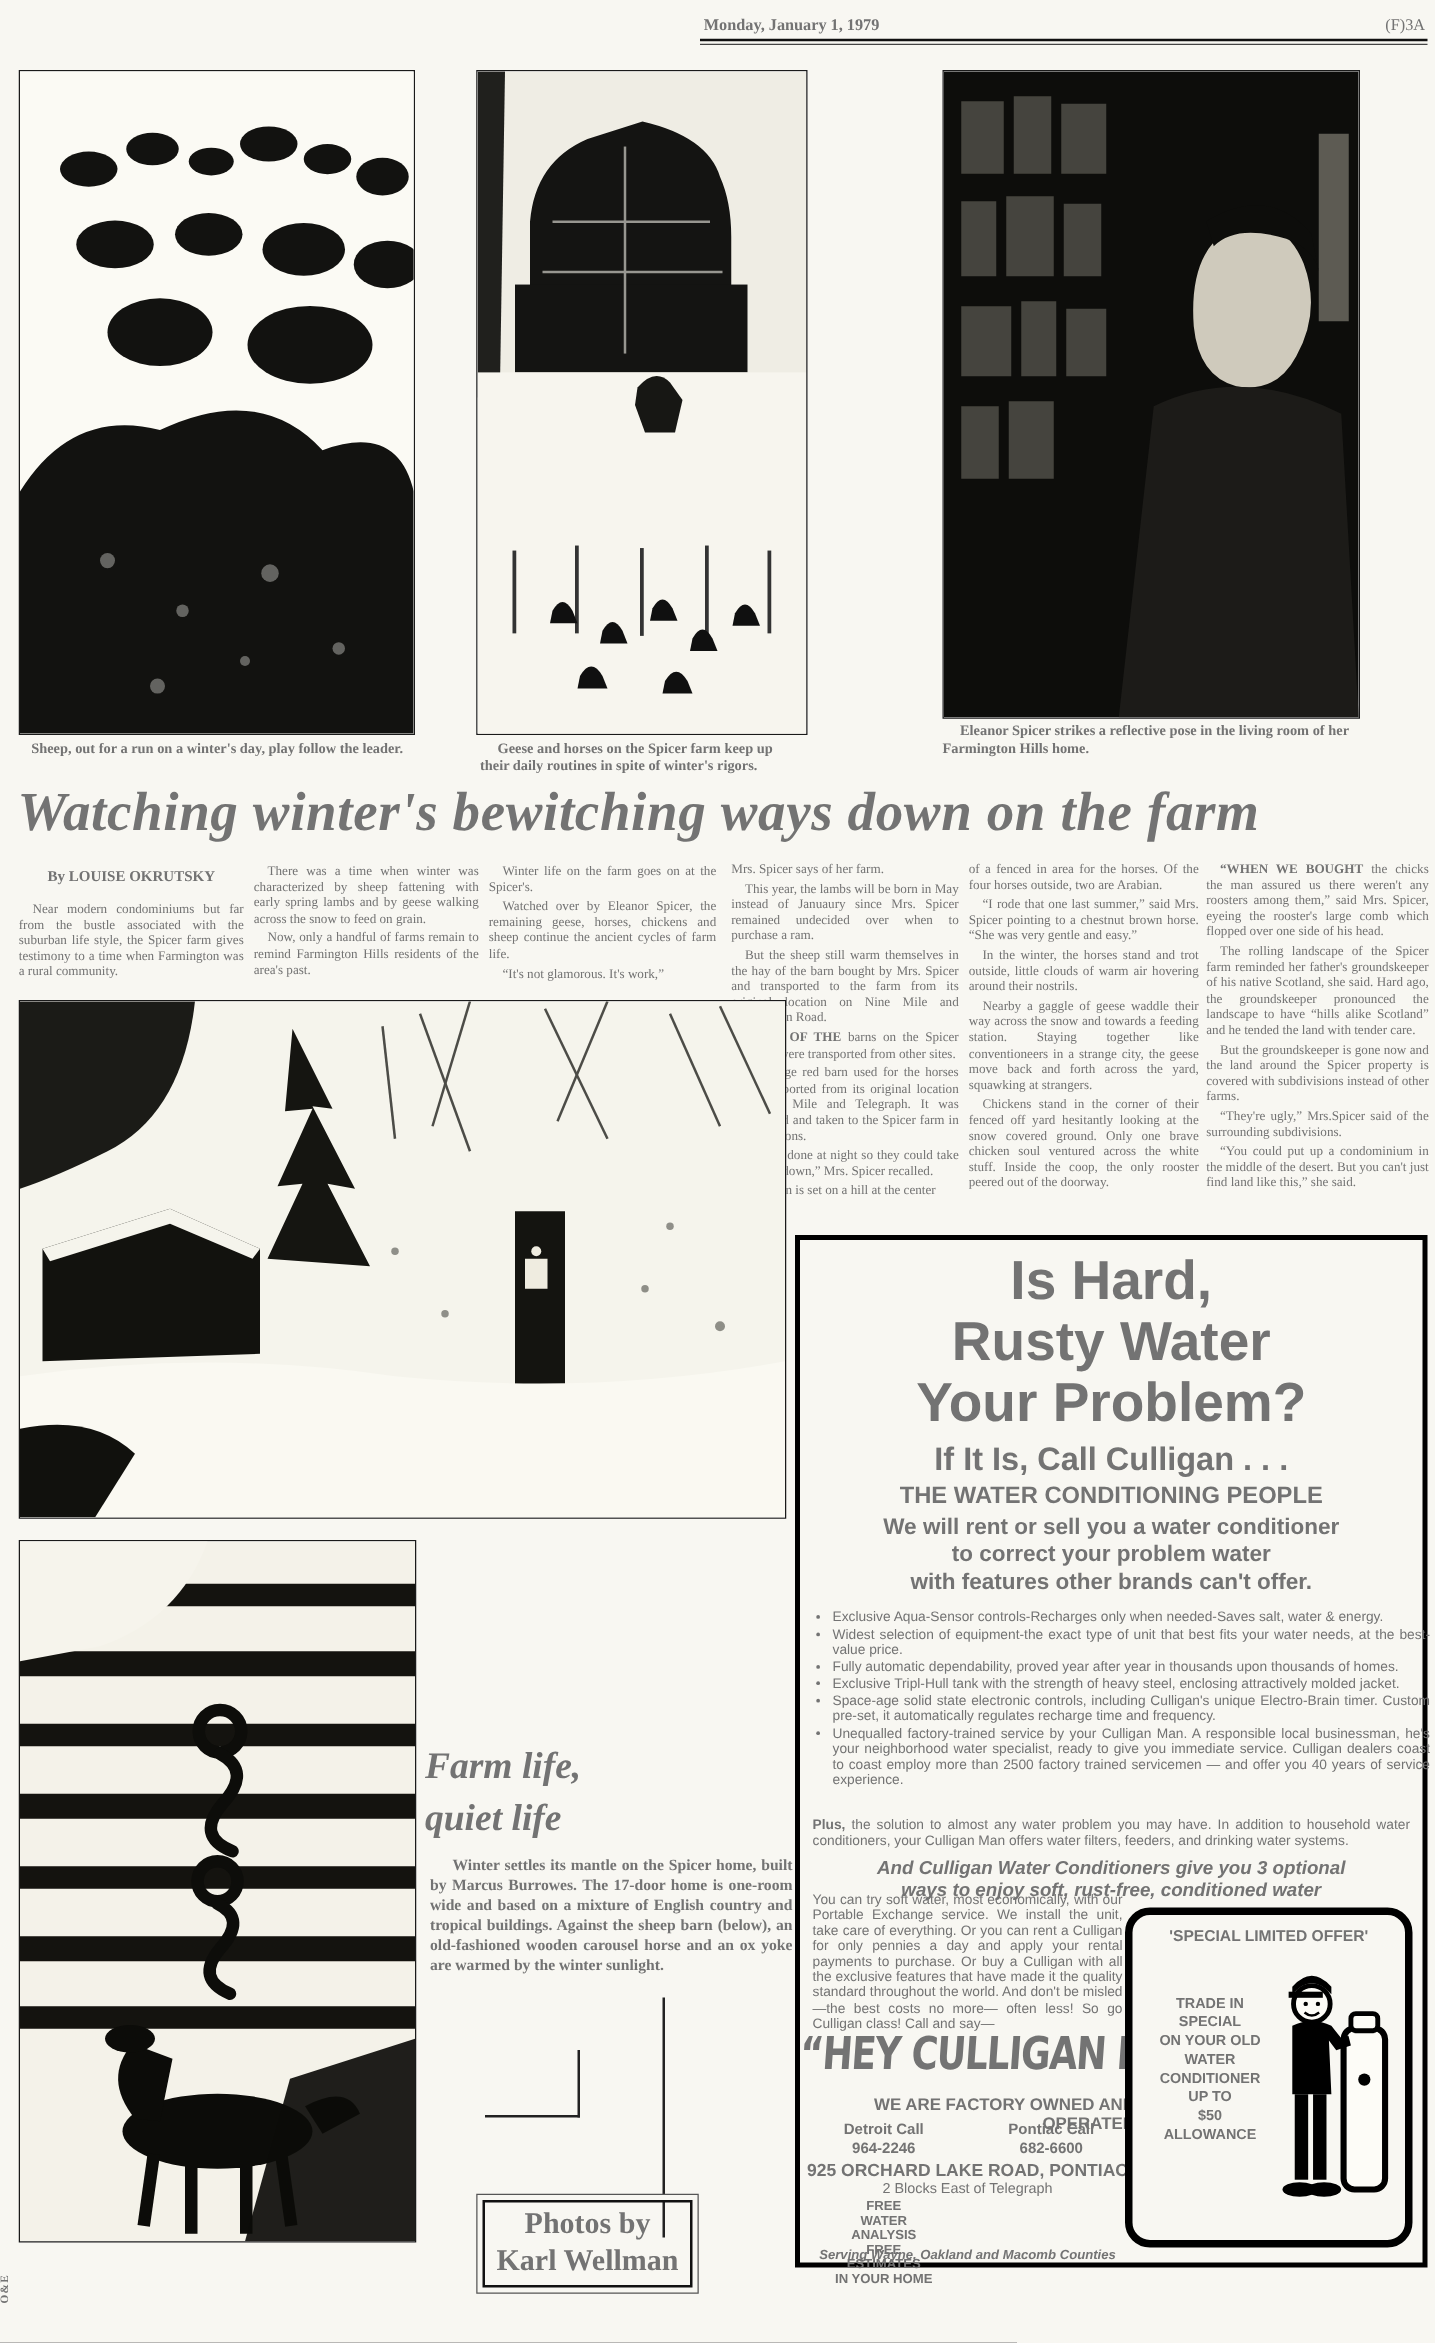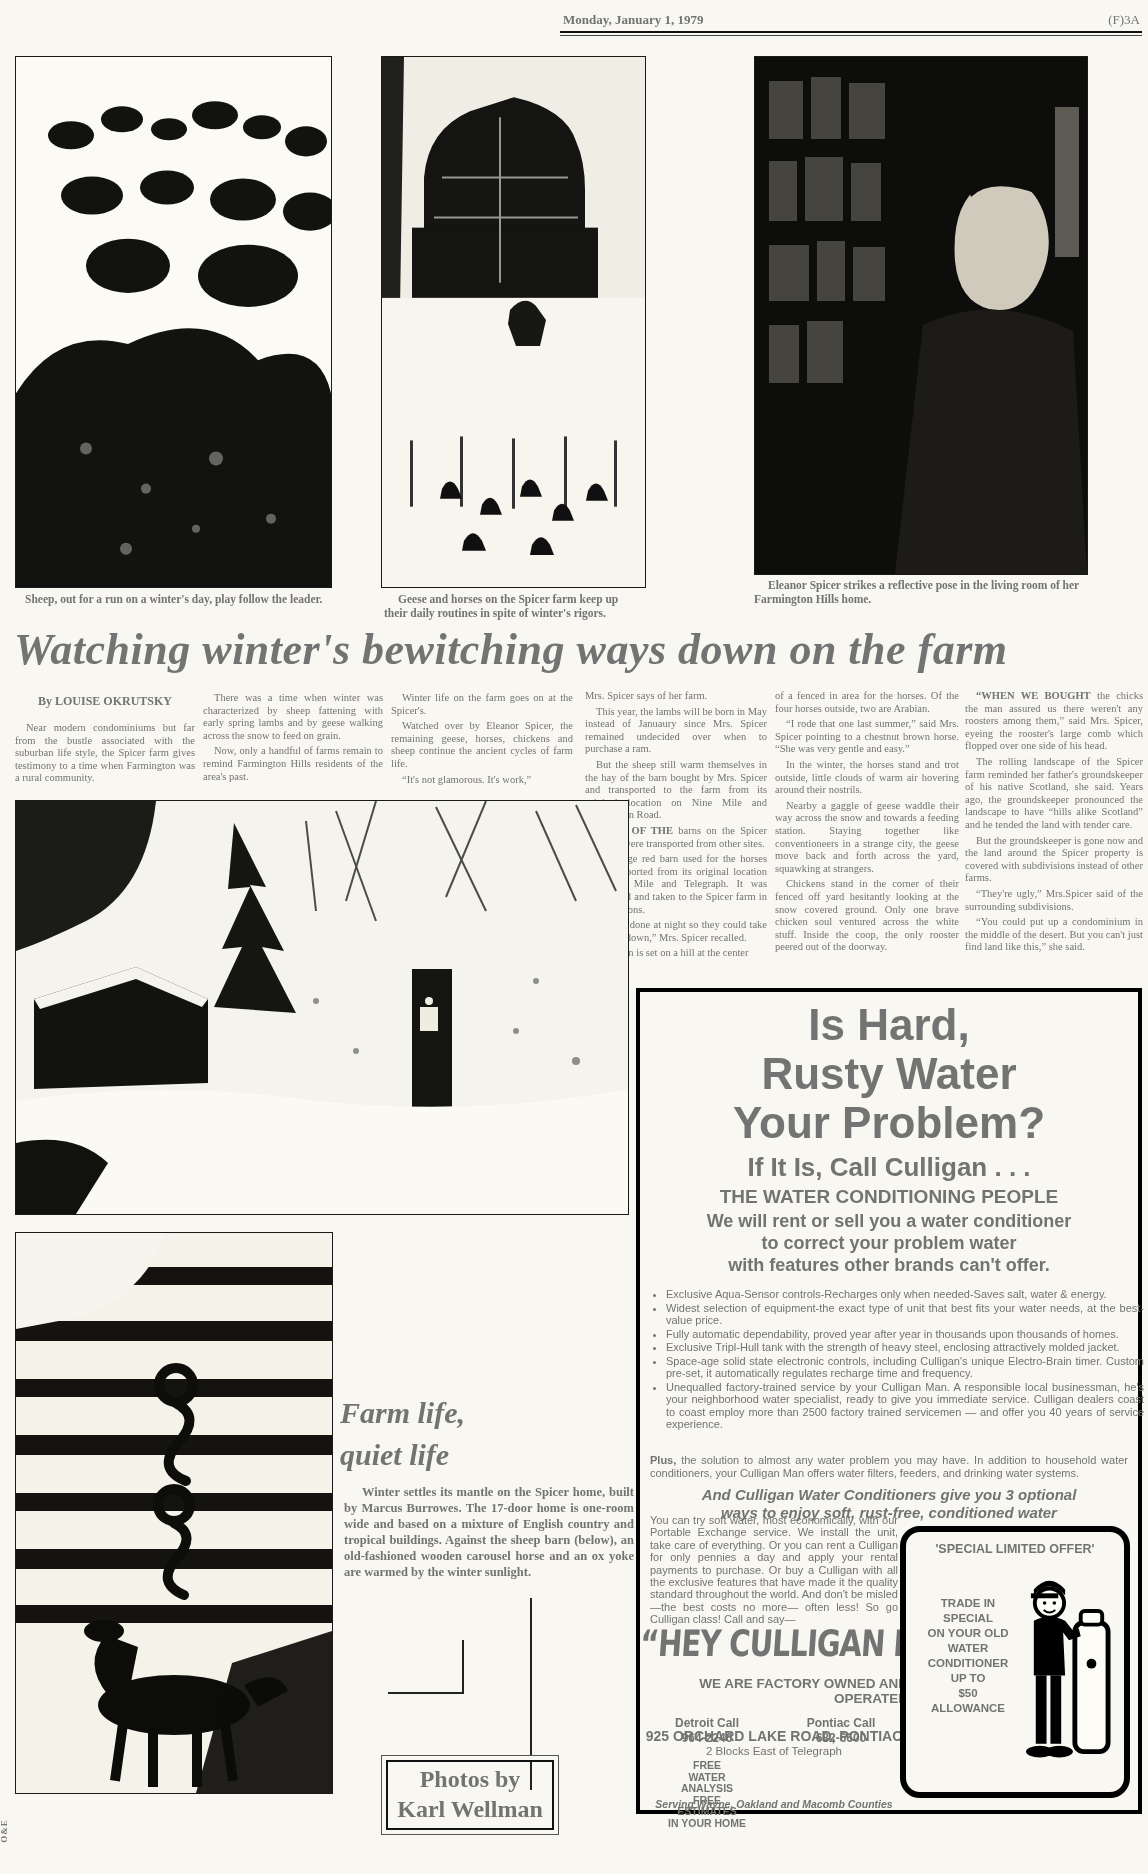--- a/index.html
+++ b/index.html
@@ -69,21 +69,21 @@
   .ad-optional{position:absolute;left:0;top:494px;width:100%;text-align:center;font-size:15px;line-height:18px;
     font-weight:bold;font-style:italic;white-space:pre-line;}
   .ad-bottom{position:absolute;left:0;top:522px;width:498px;height:292px;}
   .ad-bodypar{position:absolute;left:10px;top:0;width:248px;font-size:11px;line-height:12.4px;text-align:justify;margin:0;}
   .ad-logo{position:absolute;left:0px;top:112px;width:268px;text-align:center;font-size:29px;font-weight:bold;
     font-family:"DejaVu Sans", sans-serif;transform:skewX(-4deg) scaleY(1.25);transform-origin:left center;
     letter-spacing:-1px;white-space:nowrap;}
   .ad-factory{position:absolute;left:0;top:162px;width:268px;text-align:right;font-size:13.5px;font-weight:bold;
     border-bottom:0;letter-spacing:0;}
   .ad-phones{position:absolute;left:0;top:182px;width:268px;display:flex;text-align:center;font-weight:bold;}
-  .ad-phone-col{width:50%;font-size:12px;line-height:15px;margin-top:20px;}
+  .ad-phone-col{width:50%;font-size:12px;line-height:15px;}
   .ad-address1{position:absolute;left:0;top:214px;width:268px;text-align:center;font-size:14px;font-weight:bold;}
   .ad-address2{position:absolute;left:0;top:231px;width:268px;text-align:center;font-size:11.5px;font-weight:normal;}
   .ad-free{position:absolute;left:0;top:246px;width:268px;display:flex;text-align:center;font-weight:bold;flex-direction:column;}
   .ad-free-col{width:50%;font-size:10.5px;line-height:11.5px;white-space:pre-line;}
   .ad-serving{position:absolute;left:0;top:284px;width:268px;text-align:center;font-size:10.5px;font-weight:bold;font-style:italic;}
   .offer-box{position:absolute;left:260px;top:12px;width:230px;height:272px;border:6px solid #000;border-radius:20px;
     background:#f8f7f2;box-sizing:border-box;}
   .offer-title{position:absolute;left:0;top:10px;width:100%;text-align:center;font-size:12.5px;font-weight:bold;}
   .offer-lines{position:absolute;left:6px;top:64px;width:112px;text-align:center;font-size:11.5px;line-height:15px;
     font-weight:bold;white-space:pre-line;}
@@ -214,21 +214,21 @@
   </div>
   <div class="abs col col5">
     <p class="noindent">of a fenced in area for the horses. Of the four horses outside, two are Arabian.</p>
     <p>“I rode that one last summer,” said Mrs. Spicer pointing to a chestnut brown horse. “She was very gentle and easy.”</p>
     <p>In the winter, the horses stand and trot outside, little clouds of warm air hovering around their nostrils.</p>
     <p>Nearby a gaggle of geese waddle their way across the snow and towards a feeding station. Staying together like conventioneers in a strange city, the geese move back and forth across the yard, squawking at strangers.</p>
     <p>Chickens stand in the corner of their fenced off yard hesitantly looking at the snow covered ground. Only one brave chicken soul ventured across the white stuff. Inside the coop, the only rooster peered out of the doorway.</p>
   </div>
   <div class="abs col col6">
     <p><span class="bold-lead">“WHEN WE BOUGHT</span><span> the chicks the man assured us there weren't any roosters among them,” said Mrs. Spicer, eyeing the rooster's large comb which flopped over one side of his head.</span></p>
-    <p>The rolling landscape of the Spicer farm reminded her father's groundskeeper of his native Scotland, she said. Years ago, the groundskeeper pronounced the landscape to have “hills alike Scotland” and he tended the land with tender care.</p>
+    <p>The rolling landscape of the Spicer farm reminded her father's groundskeeper of his native Scotland, she said. Hard ago, the groundskeeper pronounced the landscape to have “hills alike Scotland” and he tended the land with tender care.</p>
     <p>But the groundskeeper is gone now and the land around the Spicer property is covered with subdivisions instead of other farms.</p>
     <p>“They're ugly,” Mrs.Spicer said of the surrounding subdivisions.</p>
     <p>“You could put up a condominium in the middle of the desert. But you can't just find land like this,” she said.</p>
   </div>
 
   <figure class="abs photo photo-mid" style="margin:0">
     <svg viewBox="0 0 612 413" preserveAspectRatio="none">
       <rect width="612" height="413" fill="#f5f4ec"></rect>
       <path fill="#1b1b17" d="M0,0 L140,0 Q130,90 70,120 Q30,140 0,150 Z"></path>
       <g stroke="#23231f" stroke-width="2" opacity=".8">

